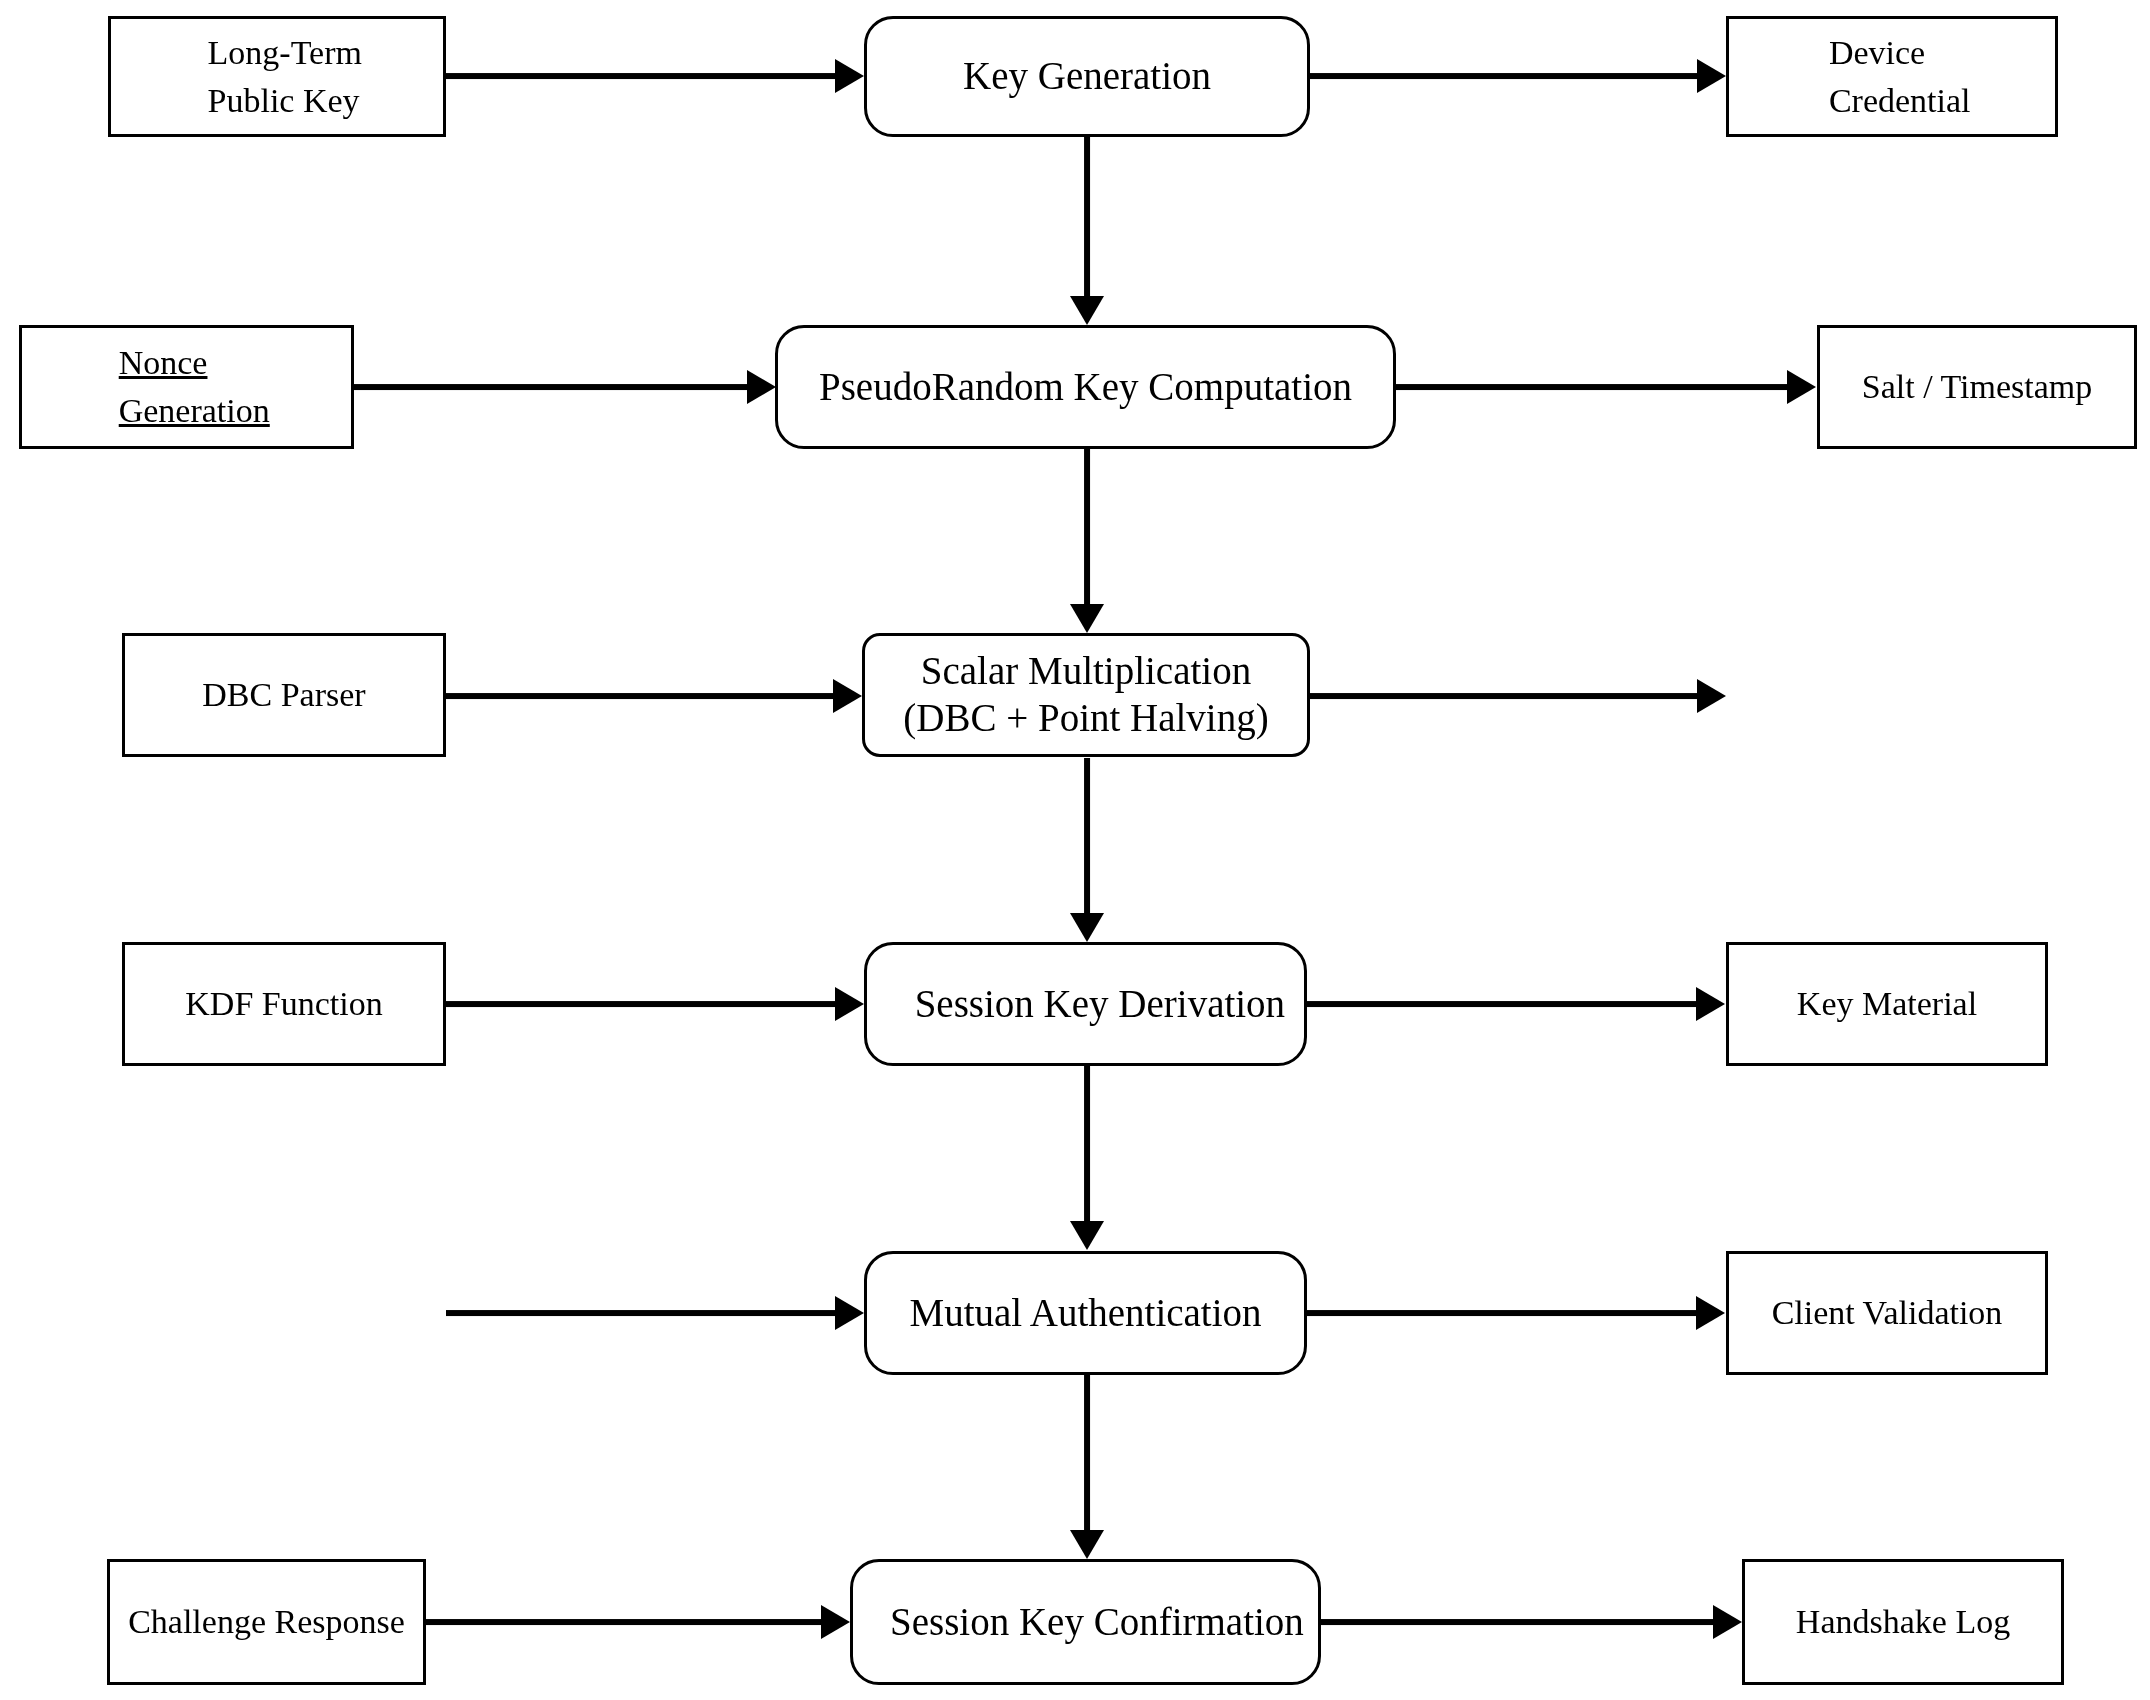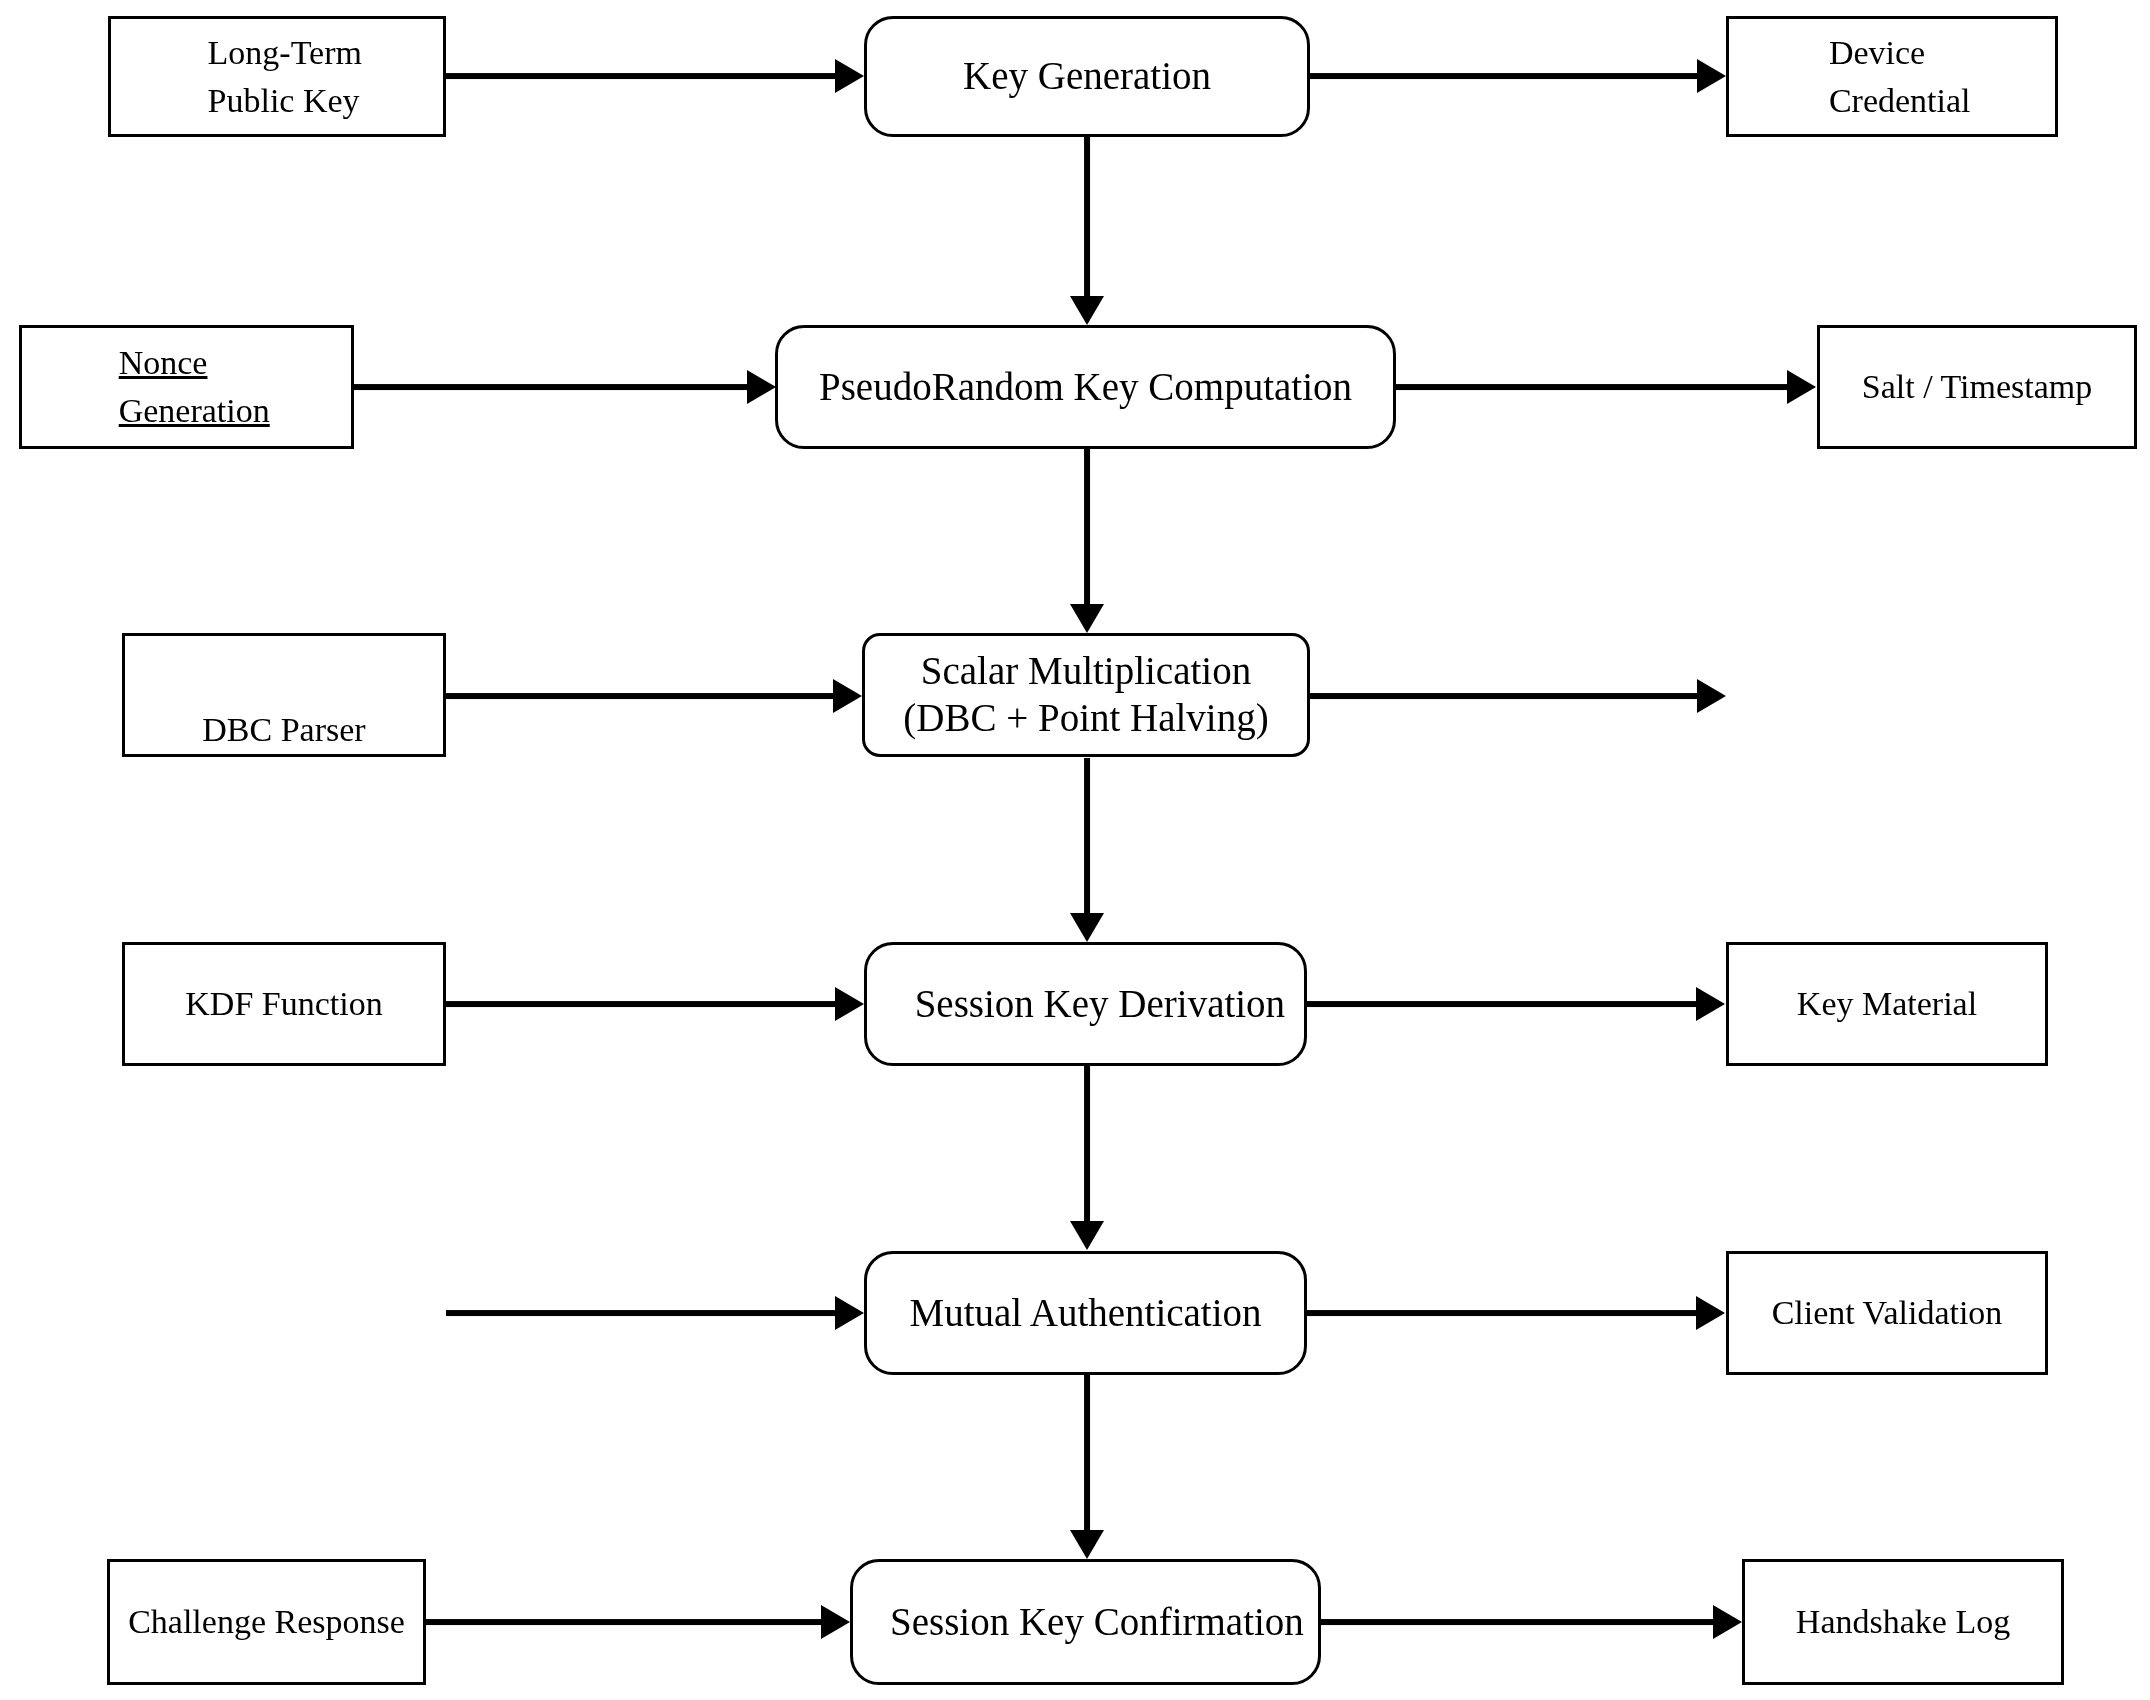--- a/index.html
+++ b/index.html
@@ -127,21 +127,21 @@
   </div>
   <div class="box rect align-center" style="left:1817px; top:325px; width:320px; height:124px;">
     <span class="label io-label">Salt / Timestamp</span>
   </div>
 
   <div class="arrow-v" style="left:1070px; top:449px; height:184px;">
     <div class="shaft"></div>
     <div class="head"></div>
   </div>
 
-  <div class="box rect align-center" style="left:122px; top:633px; width:324px; height:124px;align-items:flex-end;">
+  <div class="box rect align-center" style="left:122px; top:633px; width:324px; height:124px;">
     <span class="label io-label">DBC Parser</span>
   </div>
   <div class="arrow-h" style="left:446px; top:679px; width:416px;">
     <div class="shaft"></div>
     <div class="head"></div>
   </div>
   <div class="box rounded align-center" style="left:862px; top:633px; width:448px; height:124px;border-radius:18px;">
     <span class="label process-label">Scalar Multiplication
 (DBC + Point Halving)</span>
   </div>

